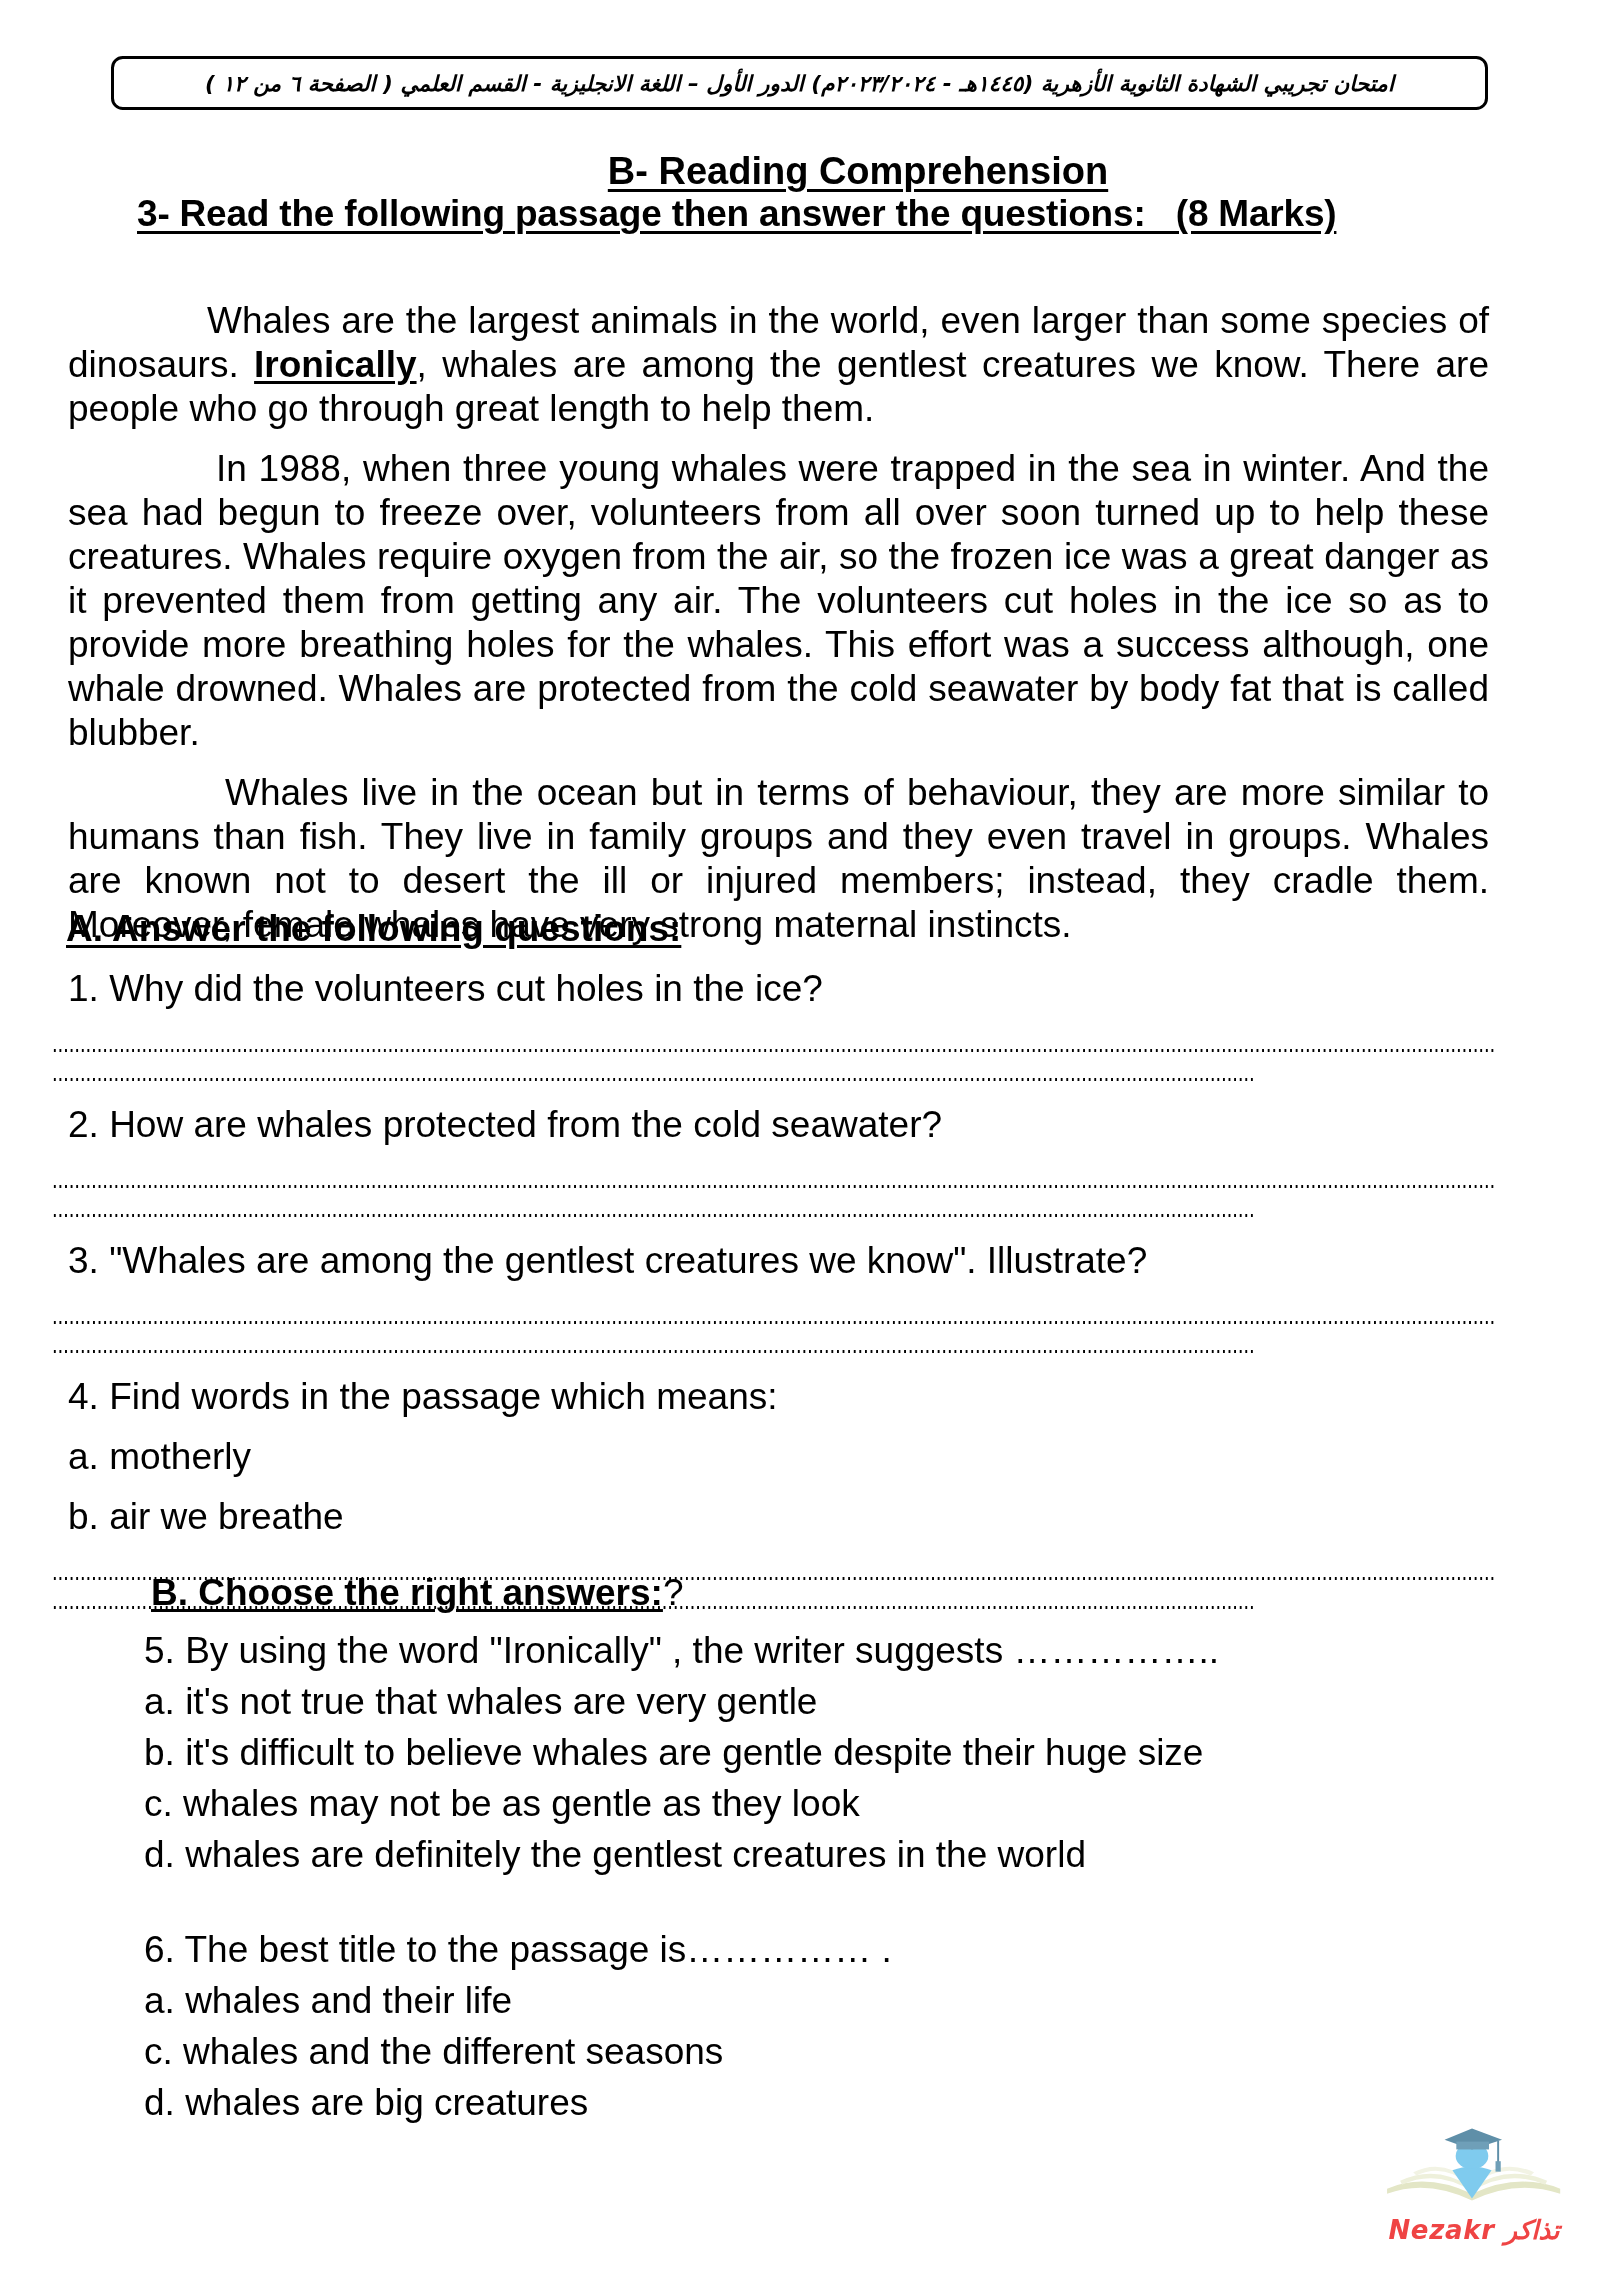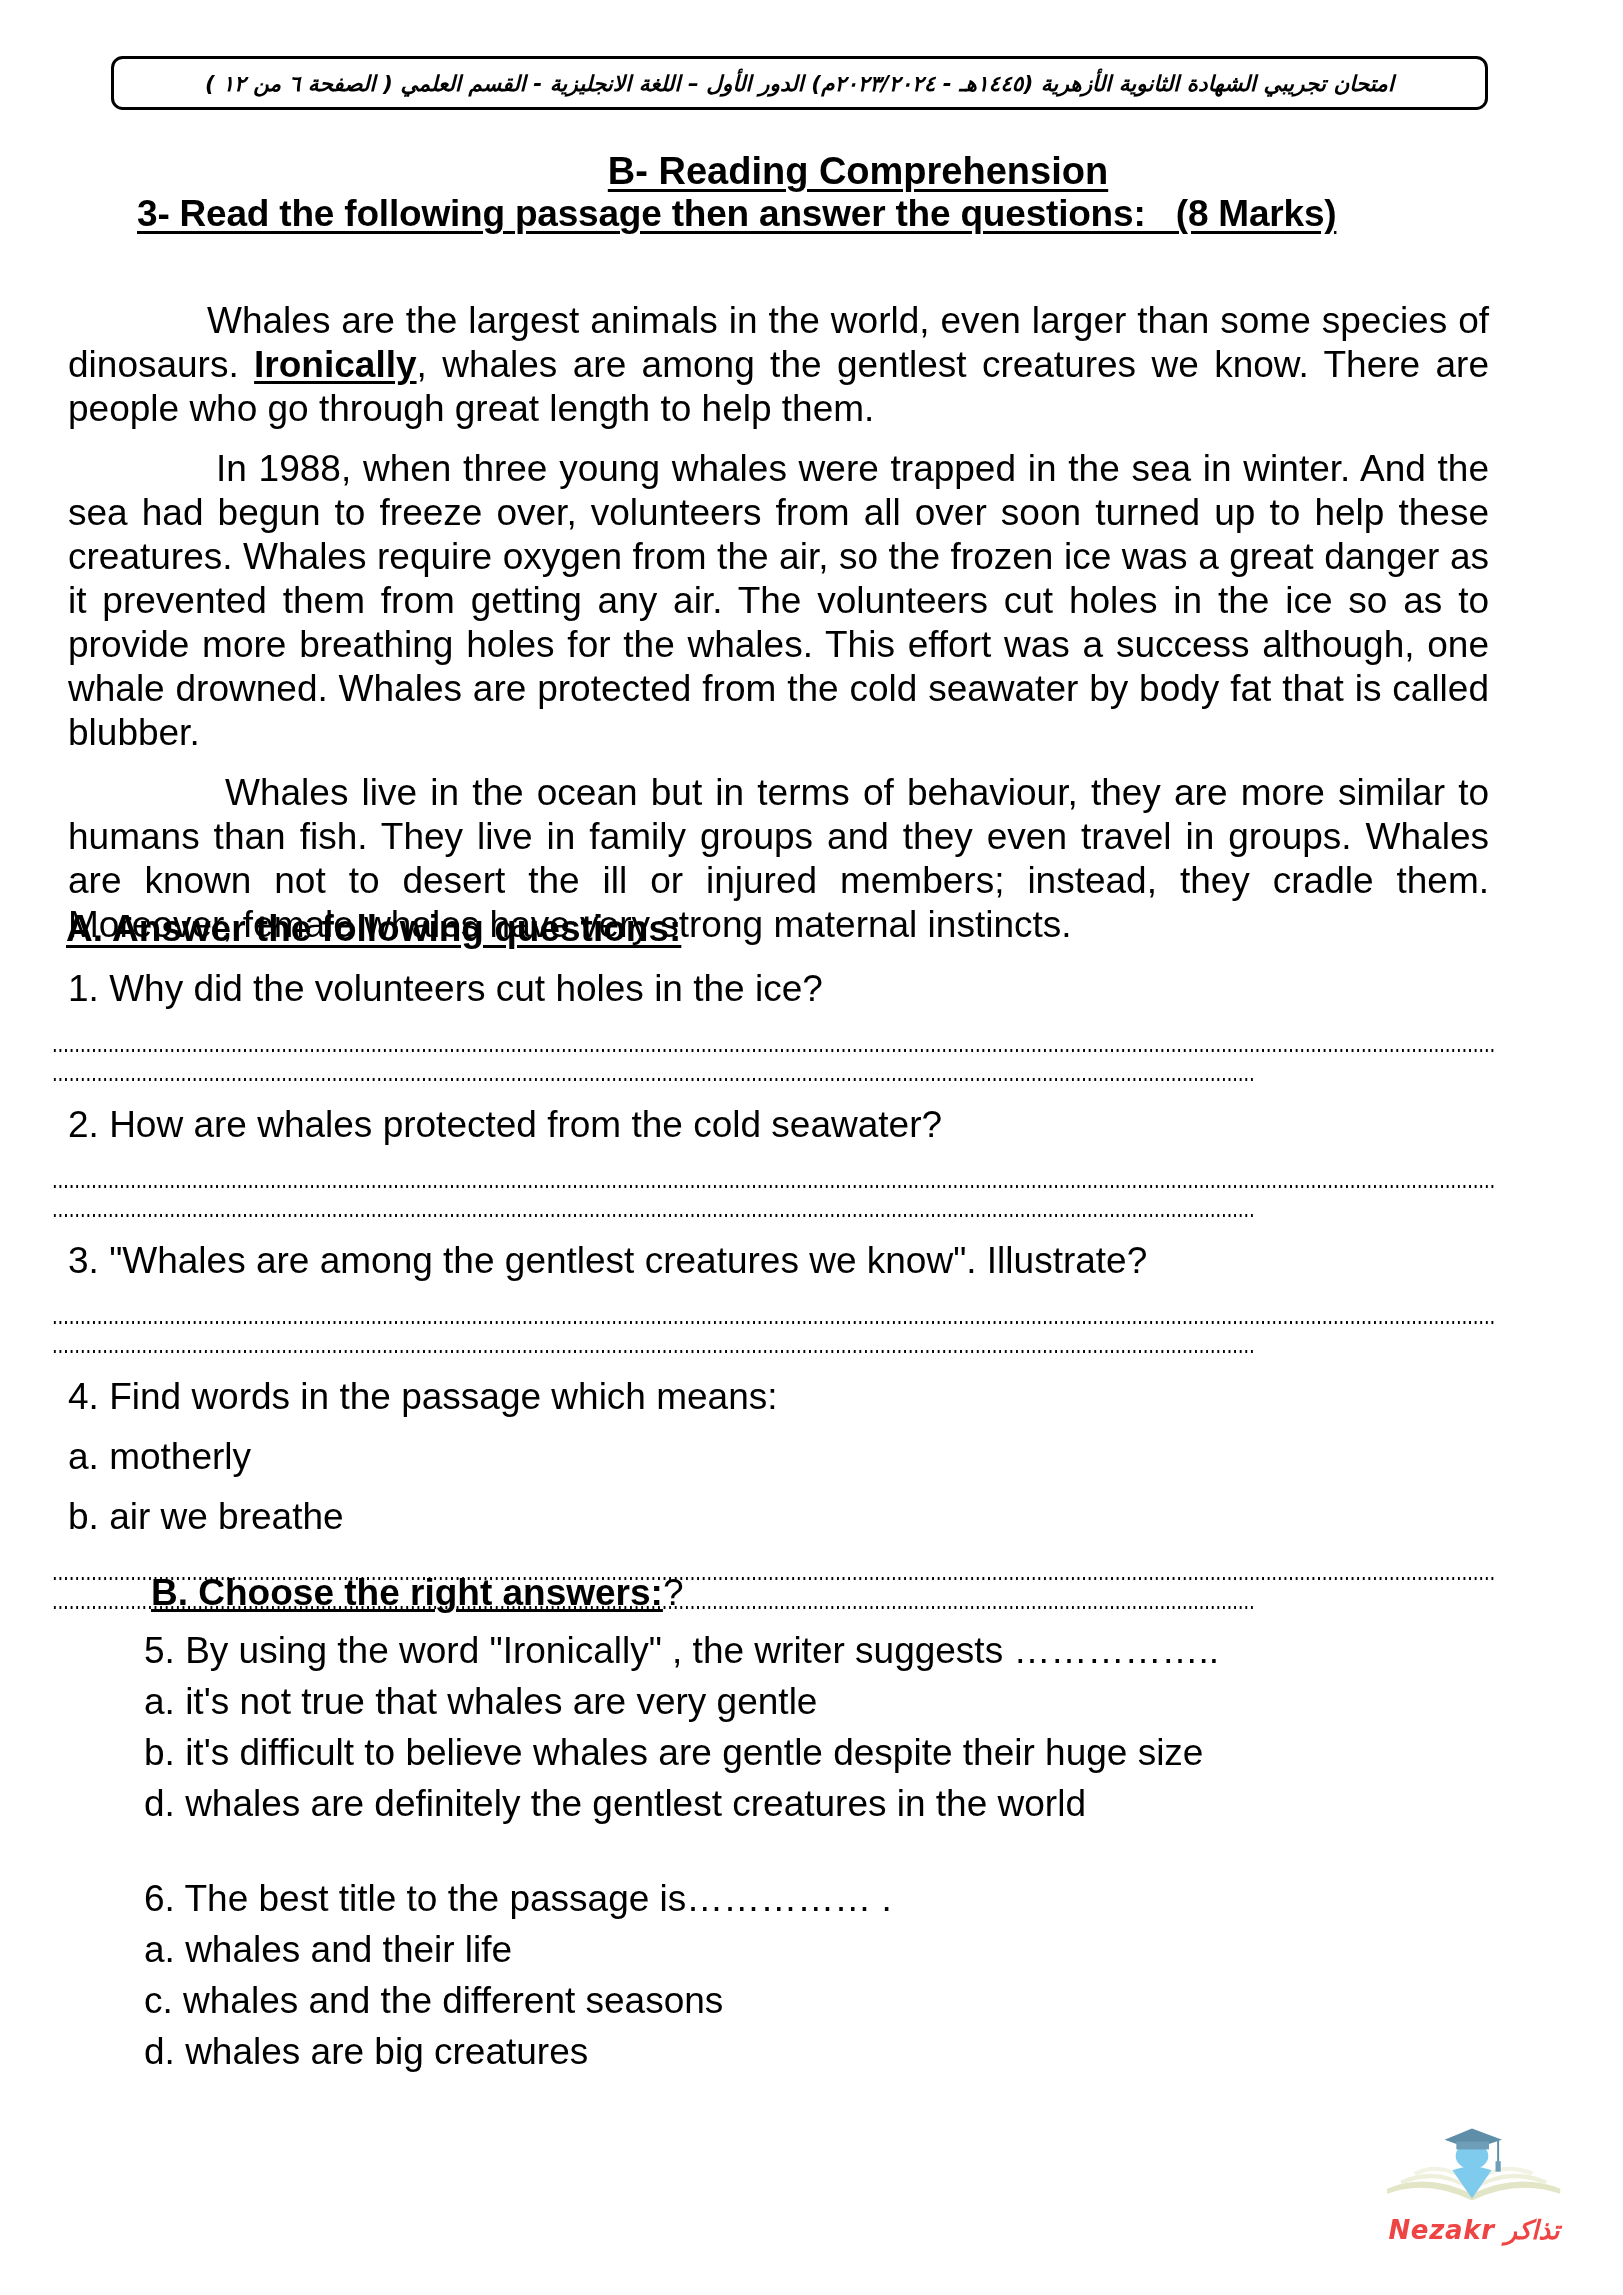--- a/index.html
+++ b/index.html
@@ -112,20 +112,21 @@
   <div class="dots full first"></div>
   <div class="dots short"></div>
 </div>
 
 <div class="section-b">
   <p class="heading"><span class="u">B. Choose the right answers:</span><span style="font-weight:normal">?</span></p>
 
   <p class="opt">5. By using the word "Ironically" , the writer suggests ……………..</p>
   <p class="opt">a. it's not true that whales are very gentle</p>
   <p class="opt">b. it's difficult to believe whales are gentle despite their huge size</p>
+  <p class="opt">c. whales may not be as gentle as they look</p>
   <p class="opt">d. whales are definitely the gentlest creatures in the world</p>
 
   <div class="gap" style="height:37px"></div>
 
   <p class="opt">6. The best title to the passage is…………… .</p>
   <p class="opt">a. whales and their life</p>
   <p class="opt">c. whales and the different seasons</p>
   <p class="opt">d. whales are big creatures</p>
 </div>
 

